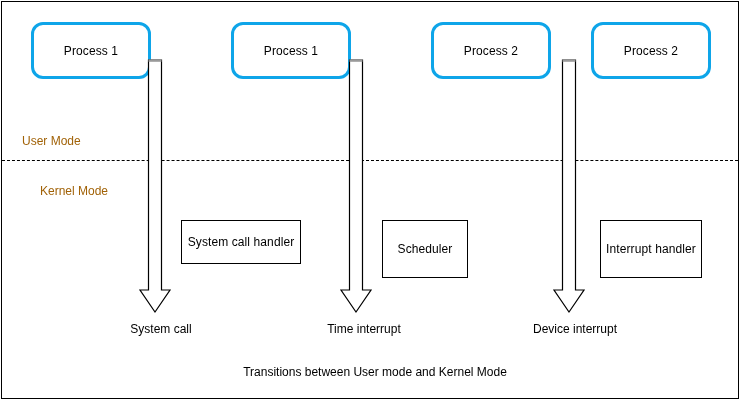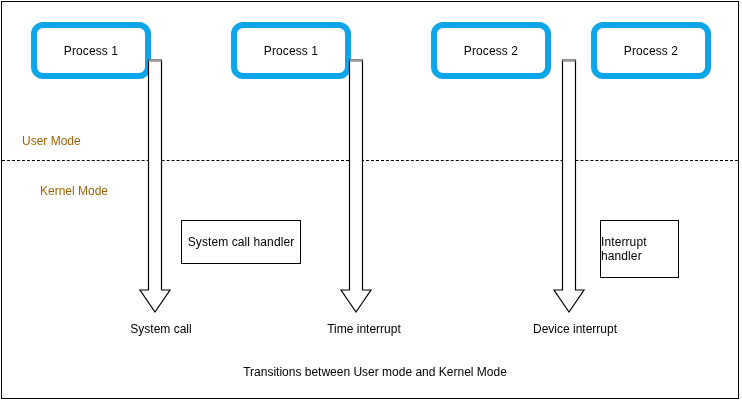--- a/index.html
+++ b/index.html
@@ -22,21 +22,21 @@
     left: 1px;
     top: 1px;
     width: 738px;
     height: 398px;
     border: 1px solid #000000;
     box-sizing: border-box;
   }
   .proc-box {
     position: absolute;
     box-sizing: border-box;
-    border: 6px solid #0ea5e9;
+    border: 3px solid #0ea5e9;
     border-radius: 12px;
     background: #ffffff;
     display: flex;
     align-items: center;
     justify-content: center;
     font-size: 12px;
     color: #000000;
     letter-spacing: 0.1px;
   }
   .handler-box {
@@ -105,21 +105,24 @@
   <div class="proc-box" style="left:431px; top:22px; width:120px; height:57px;">
     <span>Process 2</span>
   </div>
   <div class="proc-box" style="left:591px; top:22px; width:120px; height:57px;">
     <span>Process 2</span>
   </div>
 
   <div class="handler-box" style="left:181px; top:220px; width:120px; height:44px;">
     <span>System call handler</span>
   </div>
-  <div class="handler-box" style="left:600px; top:220px; width:79px; height:58px;">
+  <div class="handler-box" style="left:382px; top:220px; width:86px; height:58px;">
+    <span>Scheduler</span>
+  </div>
+  <div class="handler-box" style="left:600px; top:220px; width:102px; height:58px;">
     <span>Interrupt handler</span>
   </div>
 
   <svg class="arrow-svg" style="left:139px; top:59px;" width="32" height="256" viewBox="0 0 32 256">
     <polygon points="9.5,1 22.5,1 22.5,231 31,231 16,253 1,231 9.5,231" fill="#ffffff" stroke="#000000" stroke-width="1.2" stroke-linejoin="miter"></polygon>
     <line x1="9.5" y1="1.6" x2="22.5" y2="1.6" stroke="#9a9a9a" stroke-width="2.4"></line>
   </svg>
 
   <svg class="arrow-svg" style="left:340px; top:59px;" width="32" height="256" viewBox="0 0 32 256">
     <polygon points="9.5,1 22.5,1 22.5,231 31,231 16,253 1,231 9.5,231" fill="#ffffff" stroke="#000000" stroke-width="1.2" stroke-linejoin="miter"></polygon>

